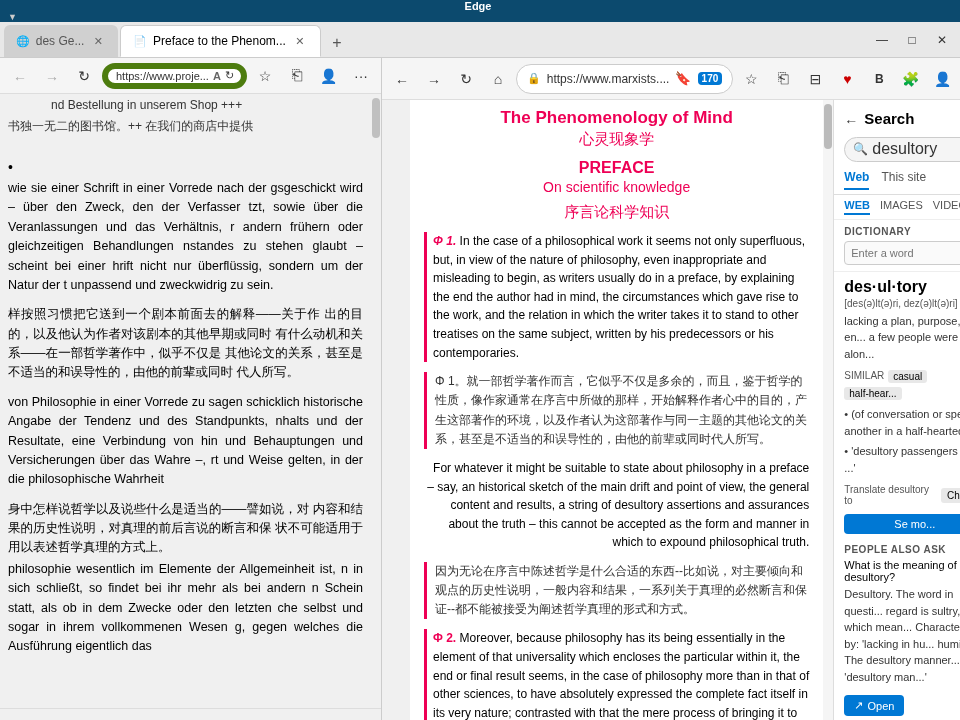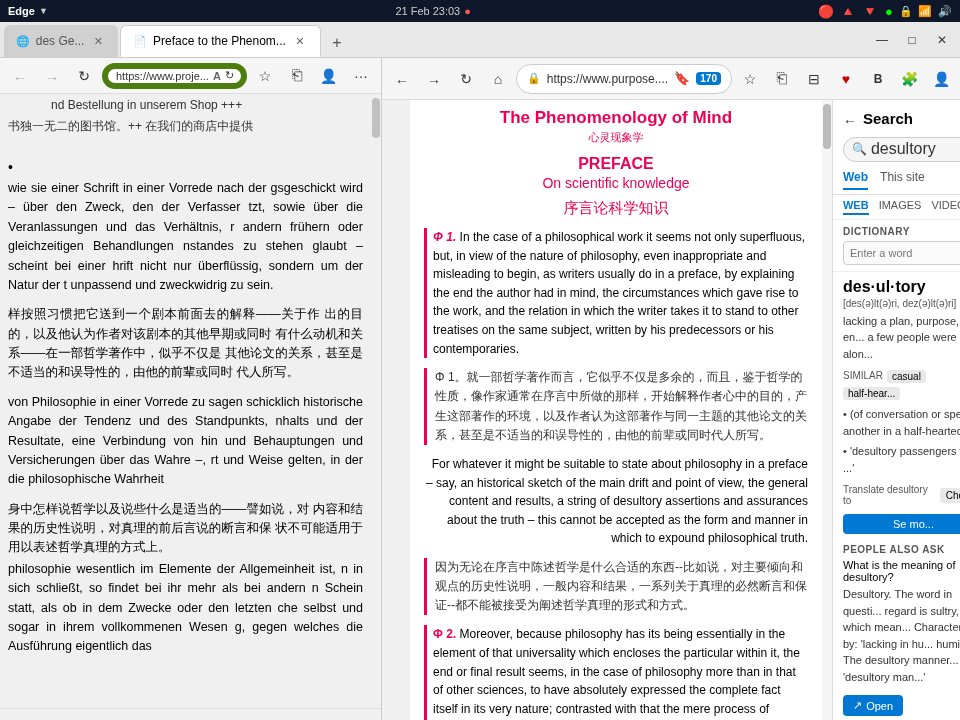--- a/index.html
+++ b/index.html
@@ -1,27 +1,28 @@
 <!DOCTYPE html>
 <html><head>
   <meta charset="utf-8">
   <style>
     * { margin: 0; padding: 0; box-sizing: border-box; }
     body { font-family: Arial, sans-serif; font-size: 13px; background: #f0f0f0; width: 960px; height: 720px; overflow: hidden; display: flex; flex-direction: column; }
 
     
     .system-bar {
       height: 22px;
-      background: #0f172a;
+      background: #0c4a6e;
       display: flex;
       align-items: center;
       padding: 0 8px;
       color: #ccc;
       font-size: 11px;
       flex-shrink: 0;
+      flex-direction: column;
     }
     .system-bar .edge-label { color: #fff; font-weight: bold; margin-right: 4px; }
     .system-bar .dropdown-arrow { font-size: 9px; margin-right: auto; }
     .system-bar .clock { margin: 0 auto; }
     .system-bar .sys-icons { display: flex; gap: 6px; align-items: center; }
 
     
     .tab-bar {
       height: 36px;
       background: #e8e8e8;
@@ -168,21 +169,21 @@
     }
     .scrollbar-thumb {
       width: 8px;
       background: #c0c0c0;
       border-radius: 4px;
       margin: 0 1px;
       height: 40px;
       margin-top: 4px;
     }
     .phen-title { color: #e05; font-size: 17px; font-weight: bold; text-align: center; margin-bottom: 2px; }
-    .chinese-title { color: #e05; font-size: 11px; text-align: center; margin-bottom: 10px; }
+    .chinese-title { color: #e05; font-size: 15px; text-align: center; margin-bottom: 10px; }
     .preface-heading { color: #e05; font-size: 16px; font-weight: bold; text-align: center; margin-bottom: 2px; }
     .preface-sub { color: #e05; font-size: 14px; text-align: center; margin-bottom: 8px; }
     .chinese-preface { color: #e05; font-size: 15px; text-align: center; margin-bottom: 10px; }
     .paragraph-block { margin-bottom: 10px; display: flex; gap: 6px; align-items: flex-start; }
     .phi-marker { color: #e05; font-weight: bold; font-size: 12px; flex-shrink: 0; min-width: 30px; }
     .para-text { font-size: 12px; line-height: 1.55; color: #000; }
     .chinese-block { border-left: 3px solid #e05; padding-left: 8px; margin-bottom: 10px; }
     .chinese-text { font-size: 12px; line-height: 1.6; color: #333; }
 
     
@@ -433,21 +434,21 @@
 
   <div style="flex:1;display:flex;flex-direction:column;">
 
     <div class="address-bar">
       <div class="nav-btn">←</div>
       <div class="nav-btn">→</div>
       <div class="nav-btn">↻</div>
       <div class="nav-btn">⌂</div>
       <div class="url-bar">
         <span style="font-size:11px;">🔒</span>
-        <span class="url-text">https://www.purpose....</span>
+        <span class="url-text">https://www.marxists....</span>
         <span class="bar-icon">🔖</span>
         <span class="translator-badge">170</span>
       </div>
       <div class="right-bar-icons">
         <div class="toolbar-icon">☆</div>
         <div class="toolbar-icon">⎗</div>
         <div class="toolbar-icon">⊟</div>
         <div class="toolbar-icon" style="color:#c00;">♥</div>
         <div class="toolbar-icon" style="font-weight:bold;font-size:12px;">B</div>
         <div class="toolbar-icon">🧩</div>

